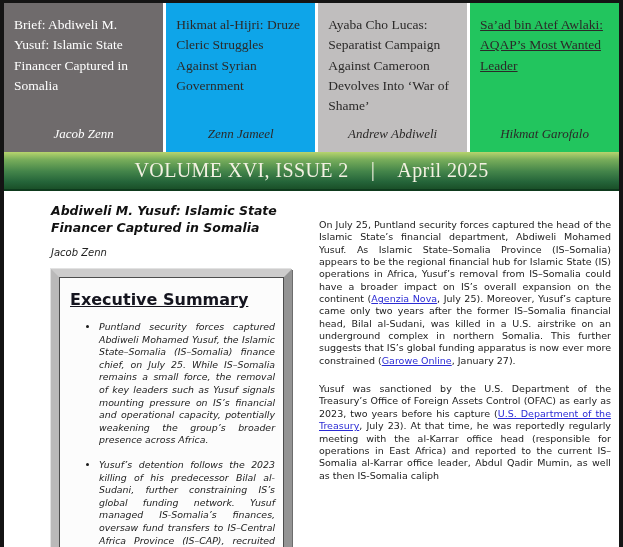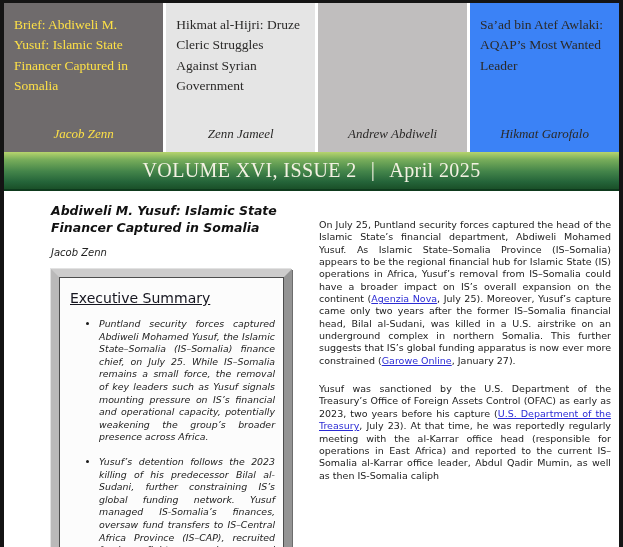--- a/index.html
+++ b/index.html
@@ -39,21 +39,21 @@
     font-style:italic;
     font-size:13px;
     font-family:"Liberation Serif", serif;
   }
   
   .banner{
     height:37px;
     display:flex;
     align-items:center;
     justify-content:center;
-    gap:14px;
+    gap:22px;
     background:linear-gradient(180deg,#b7d46e 0%, #79ae5b 20%, #44854a 52%, #25653a 80%, #1a5028 100%);
     border-bottom:2px solid #0e3a1d;
     color:#f3f1e2;
     font-family:"Liberation Serif", serif;
     font-size:20px;
     letter-spacing:0.4px;
   }
   .banner .sep{font-weight:400;font-size:21px;transform:translateY(-1px);}
   
   .content{
@@ -87,22 +87,22 @@
   }
   .exec-inner{
     border:1px solid #4d4d4d;
     background:#fcfcfc;
     height:100%;
     box-sizing:border-box;
     padding:12px 7px 0 9px;
     overflow:hidden;
   }
   .exec-heading{
-    font-weight:normal;
-    font-size:14px;
+    font-weight:bold;
+    font-size:16px;
     text-decoration:underline;
     color:#15151f;
     margin:0 0 12px 1px;
   }
   .exec-list{
     margin:0;
     padding:0 1px 0 30px;
     list-style:disc;
   }
   .exec-list li{
@@ -126,32 +126,33 @@
     text-decoration:underline;
     cursor:pointer;
   }
 </style>
 </head>
 <body>
 
 <div class="page">
 
   <div class="masthead">
-      <div class="mast-card first" style="background: rgb(111, 107, 108); color: #fde047;">
+      <div class="mast-card first" style="background: rgb(111, 107, 108); color: #ffffff;">
         <div>Brief: Abdiweli M. Yusuf: Islamic State Financer Captured in Somalia</div>
         <div class="mast-author">Jacob Zenn</div>
       </div>
-      <div class="mast-card" style="background: #e5e5e5; color: rgb(43, 42, 41);">
+      <div class="mast-card" style="background: #0ea5e9; color: rgb(43, 42, 41);">
         <div>Hikmat al-Hijri: Druze Cleric Struggles Against Syrian Government</div>
         <div class="mast-author">Zenn Jameel</div>
       </div>
       <div class="mast-card" style="background: rgb(192, 190, 190); color: rgb(43, 42, 41);">
+        <div>Ayaba Cho Lucas: Separatist Campaign Against Cameroon Devolves Into ‘War of Shame’</div>
         <div class="mast-author">Andrew Abdiweli</div>
       </div>
-      <div class="mast-card" style="background: #3b82f6; color: rgb(43, 42, 41);">
+      <div class="mast-card" style="background: #22c55e; color: rgb(43, 42, 41); text-decoration: underline;">
         <div>Sa’ad bin Atef Awlaki: AQAP’s Most Wanted Leader</div>
         <div class="mast-author">Hikmat Garofalo</div>
       </div>
     </div>
 
   <div class="banner">
     <span>VOLUME XVI, ISSUE 2</span>
     <span class="sep">|</span>
     <span>April 2025</span>
   </div>

